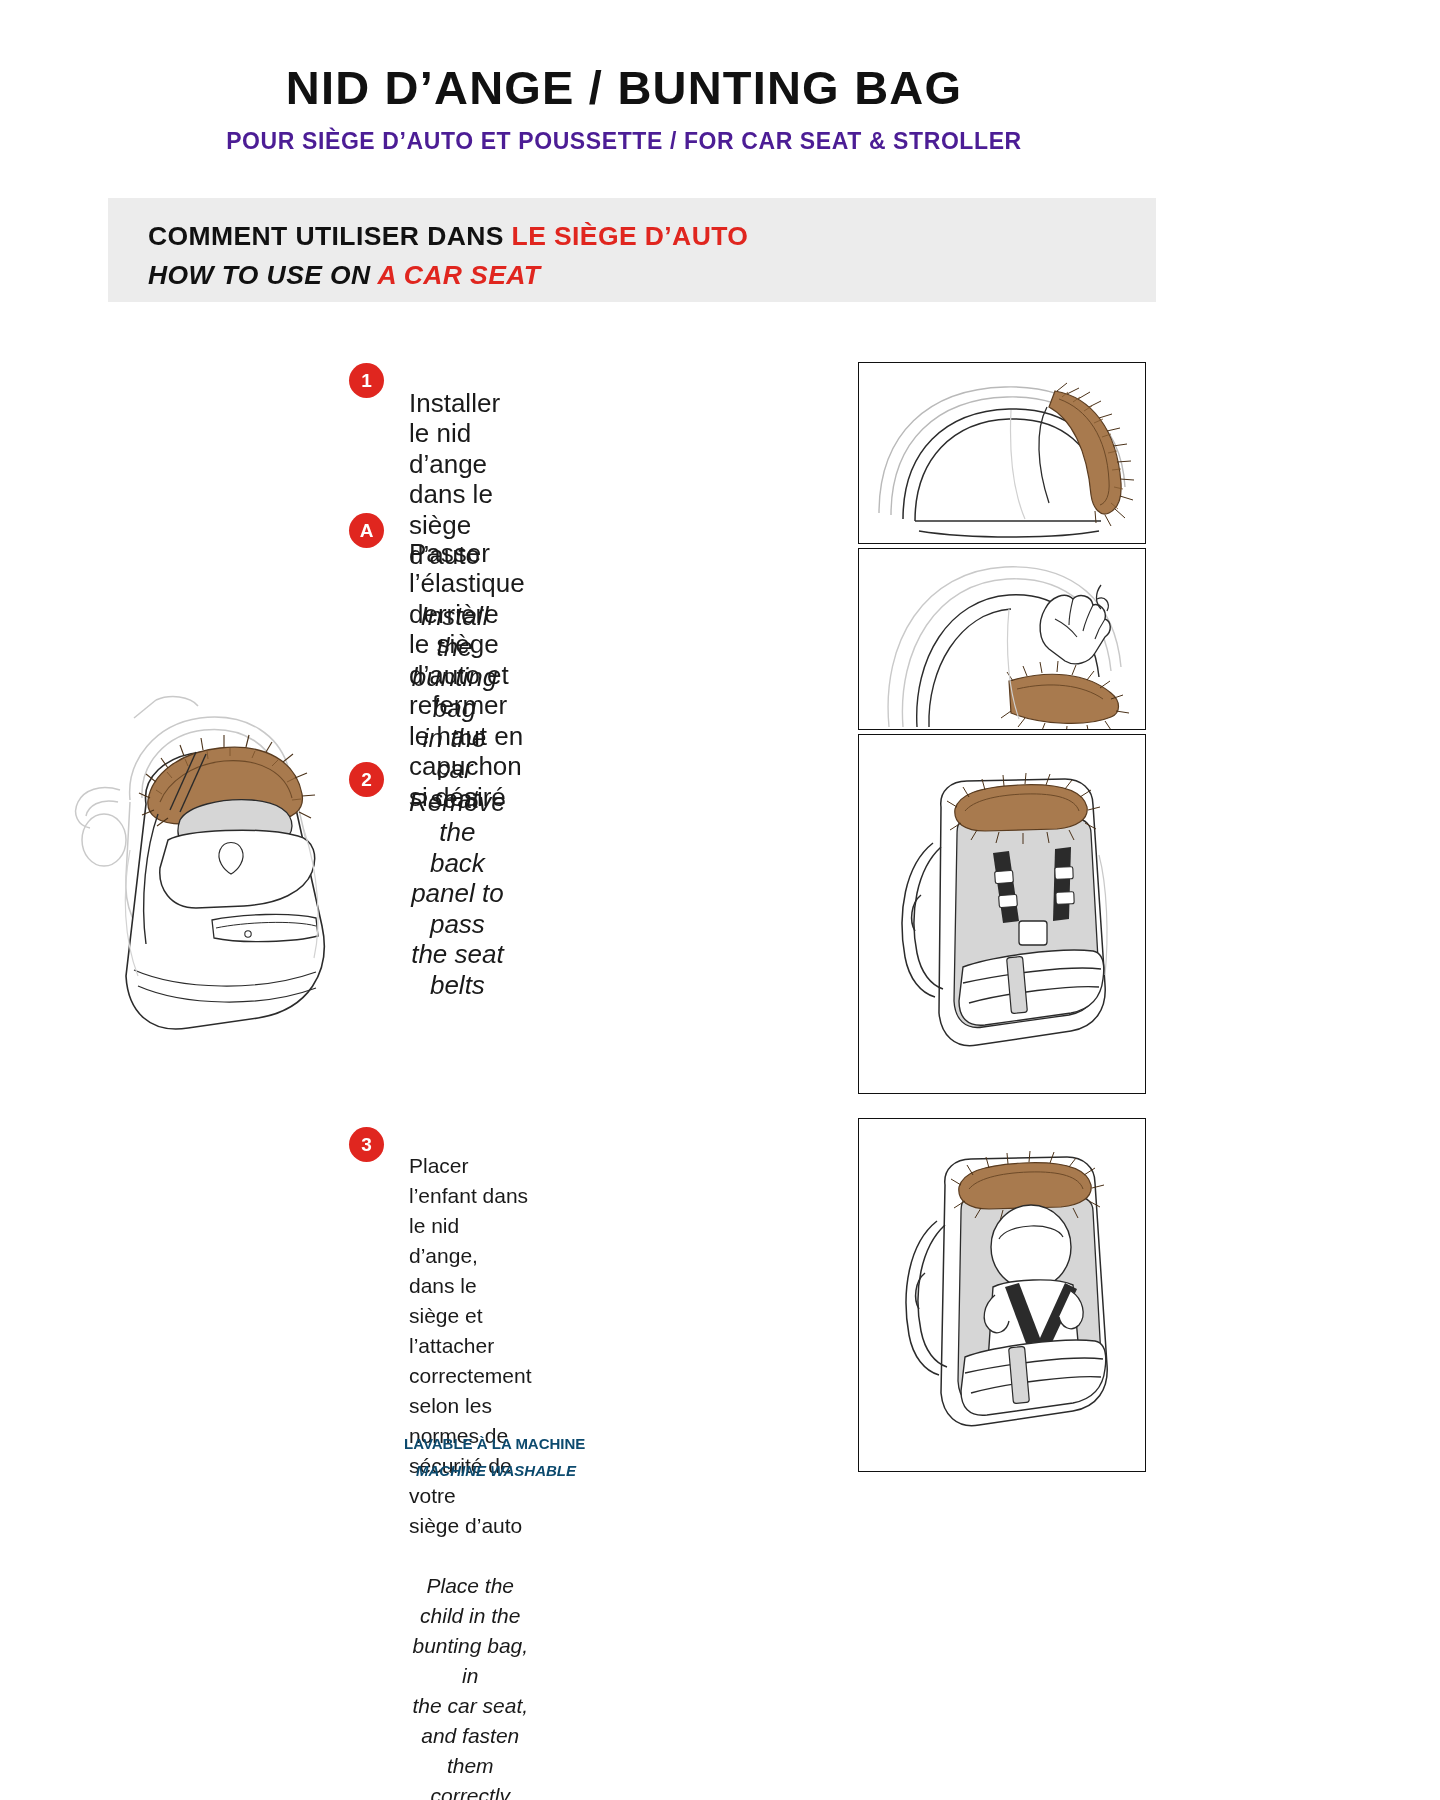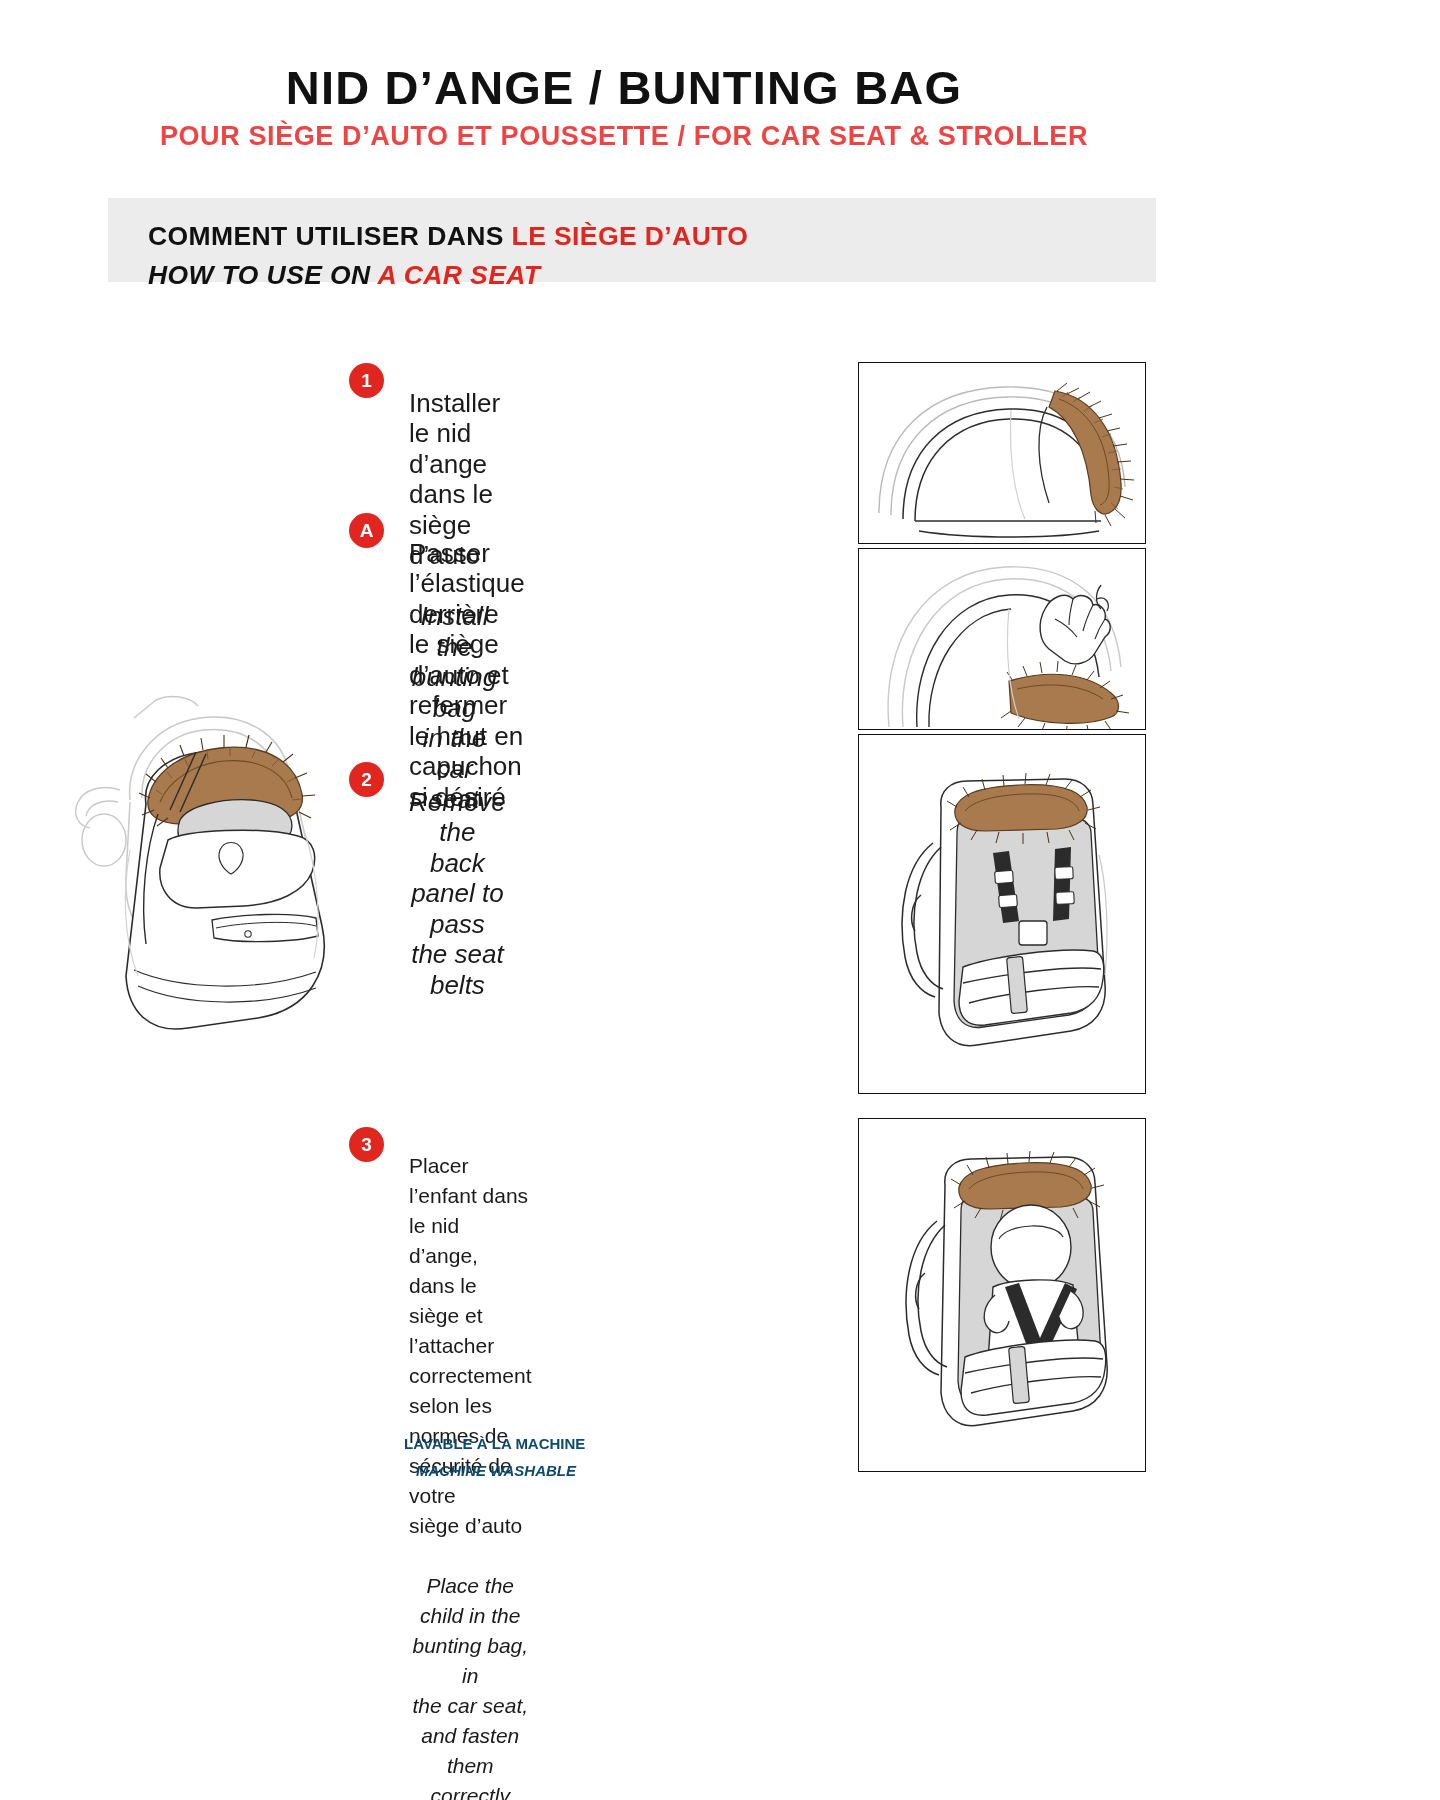--- a/index.html
+++ b/index.html
@@ -32,34 +32,34 @@
   }
   .title {
     font-size: 47px;
     font-weight: 700;
     letter-spacing: 1.2px;
     line-height: 1.1;
     color: #111111;
     margin: 0;
   }
   .subtitle {
-    font-size: 27px;
+    font-size: 23px;
     font-weight: 700;
     letter-spacing: 0.6px;
-    color: #ef4444;
-    margin-top: 7px;
+    color: #4c1d95;
+    margin-top: 14px;
   }
 
   
   .band {
     position: absolute;
     left: 108px;
     top: 198px;
     width: 1048px;
-    height: 84px;
+    height: 104px;
     background: #ececec;
     padding: 0;
   }
   .band-line1 {
     position: absolute;
     left: 40px;
     top: 23px;
     font-size: 26.5px;
     font-weight: 700;
     letter-spacing: 0.4px;

